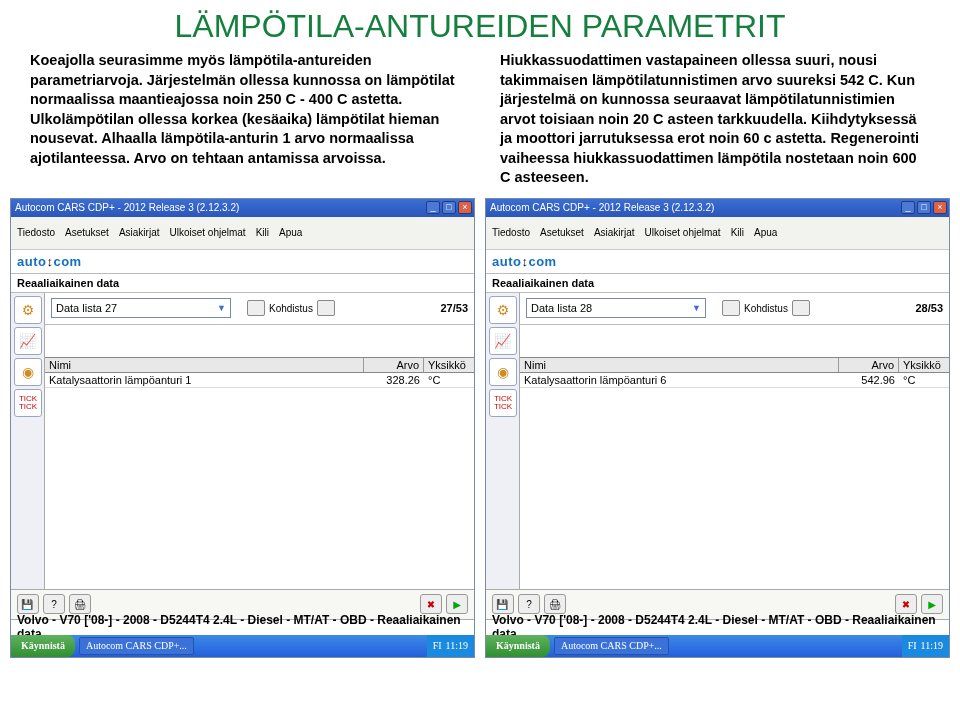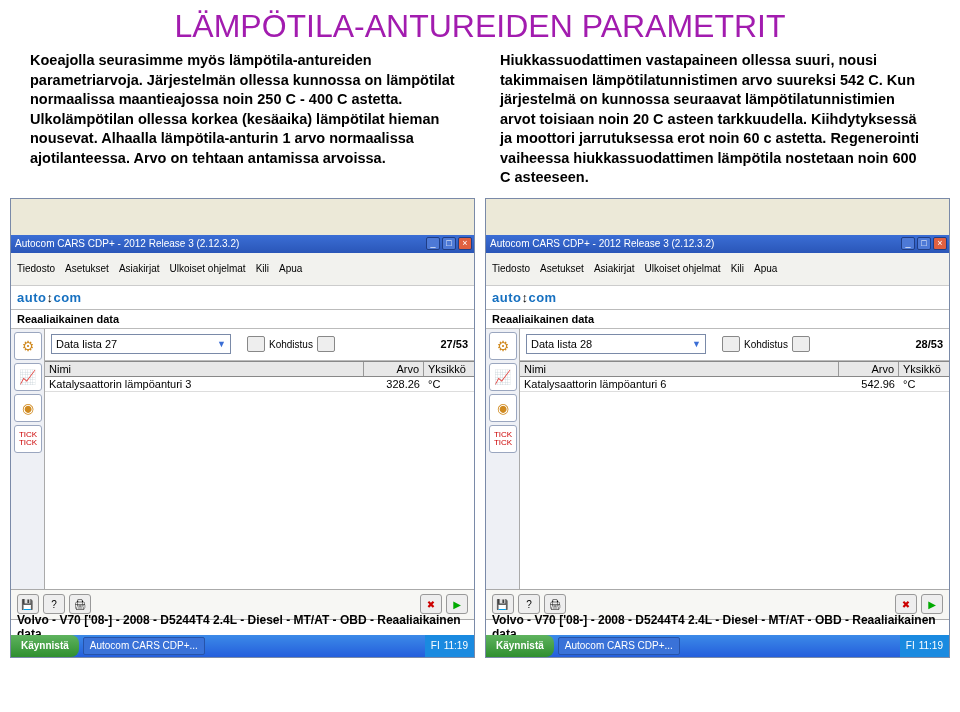--- a/index.html
+++ b/index.html
@@ -6,21 +6,21 @@
   body {
     width: 960px;
     height: 712px;
     font-family: Arial, sans-serif;
     background: #fff;
     overflow: hidden;
   }
   .slide-title {
     text-align: center;
     font-size: 32px;
-    color: #a21caf;
+    color: #15803d;
     font-weight: normal;
     padding: 8px 0 6px 0;
   }
   .text-columns {
     display: flex;
     gap: 40px;
     padding: 0 30px 10px 30px;
   }
   .text-col {
     flex: 1;
@@ -46,21 +46,20 @@
   }
   .win-titlebar {
     background: linear-gradient(#3b6ed5, #2a56b8);
     color: #fff;
     height: 18px;
     display: flex;
     align-items: center;
     justify-content: space-between;
     padding: 0 2px 0 4px;
     font-size: 10px;
-    margin-top: 36px;
   }
   .win-titlebar .wbtns { display: flex; gap: 2px; }
   .win-titlebar .wbtn {
     width: 14px; height: 13px;
     background: #4d79d6;
     border: 1px solid #1f3d85;
     border-radius: 2px;
     display:flex;align-items:center;justify-content:center;
     font-size:9px;line-height:1;
   }
@@ -110,20 +109,21 @@
     display:flex;align-items:center;justify-content:space-between;
     padding:0 4px;font-size:11px;
   }
   .select-box .chev{color:#3b6ed5;font-size:9px;}
   .mid-ctrls{display:flex;gap:4px;align-items:center;margin-left:10px;}
   .mid-btn{width:18px;height:16px;border:1px solid #888;background:#eee;border-radius:2px;}
   .counter{margin-left:auto;font-weight:bold;font-size:11px;}
   .table-head{
     display:flex;background:#e8e8e8;border-top:1px solid #888;border-bottom:1px solid #888;
     font-size:11px;
+    margin-top:32px;
   }
   .table-head .th{padding:1px 4px;border-right:1px solid #999;}
   .th.nimi{flex:1;}
   .th.arvo{width:60px;text-align:right;}
   .th.yks{width:50px;border-right:none;}
   .table-row{
     display:flex;background:#fff;font-size:11px;border-bottom:1px solid #ddd;
   }
   .table-row .td{padding:1px 4px;}
   .td.nimi{flex:1;}
@@ -148,21 +148,21 @@
   .bottom-ctrls{display:flex;gap:4px;}
   .bb-btn{width:22px;height:20px;border:1px solid #999;background:#eee;border-radius:3px;display:flex;align-items:center;justify-content:center;}
   .status-line{
     height:16px;background:#fff;border-top:1px solid #aaa;
     padding:0 6px;display:flex;align-items:center;
     font-size:12px;font-weight:bold;
   }
   .taskbar{
     height:22px;
     background:linear-gradient(#3c8ae8,#245edc);
-    display:flex;align-items:center;font-size:10px;color:#fff;
+    display:flex;align-items:center;font-size:10px;color:#fff;font-family:Liberation Serif, serif;
   }
   .start-btn{
     height:22px;background:linear-gradient(#5fb35f,#2f8f2f);
     padding:0 10px;display:flex;align-items:center;gap:3px;
     border-radius:0 8px 8px 0;font-weight:bold;
   }
   .tray{margin-left:auto;background:#1a8ae0;height:22px;padding:0 6px;display:flex;align-items:center;gap:4px;}
   .task-item{background:#3a72d8;border:1px solid #2653a9;height:18px;padding:0 6px;margin-left:4px;display:flex;align-items:center;border-radius:2px;}
   .data-block{display:flex;flex-direction:column;flex:1;}
 </style>
@@ -219,21 +219,21 @@
             <div class="mid-btn"></div>
           </div>
           <div class="counter">27/53</div>
         </div>
         <div class="table-head">
           <div class="th nimi">Nimi</div>
           <div class="th arvo">Arvo</div>
           <div class="th yks">Yksikkö</div>
         </div>
         <div class="table-row">
-          <div class="td nimi">Katalysaattorin lämpöanturi 3</div>
+          <div class="td nimi">Katalysaattorin lämpöanturi 1</div>
           <div class="td arvo">328.26</div>
           <div class="td yks">°C</div>
         </div>
         <div class="main-white"></div>
       </div>
     </div>
 
     <div class="bottom-bar">
       <div class="bottom-ctrls">
         <div class="bb-btn">💾</div>

